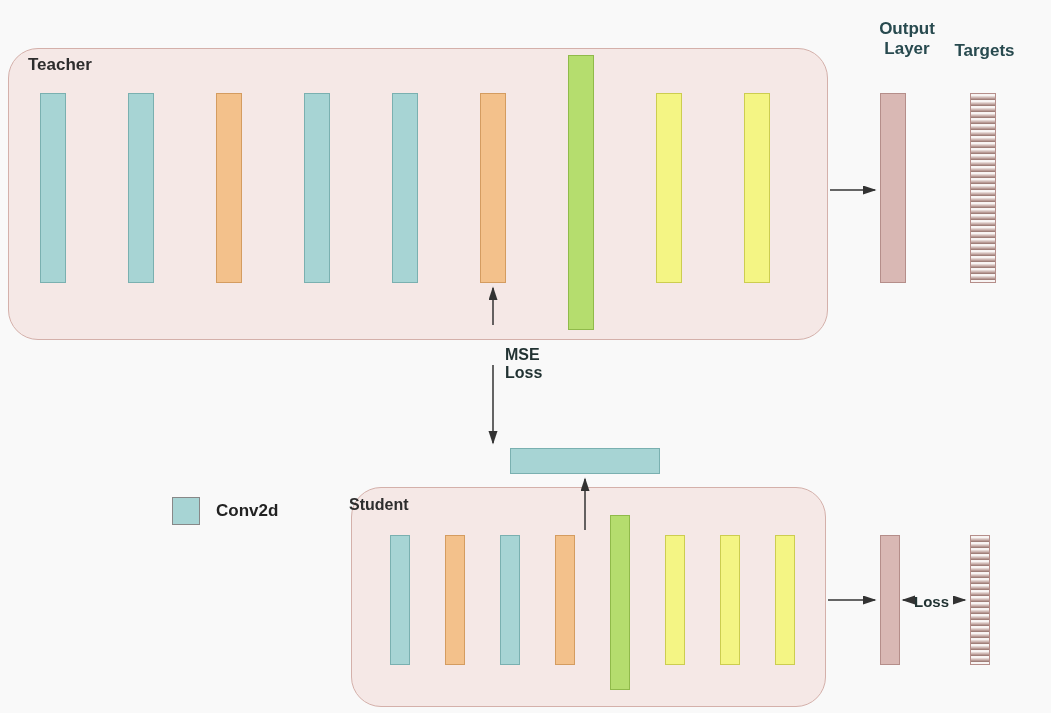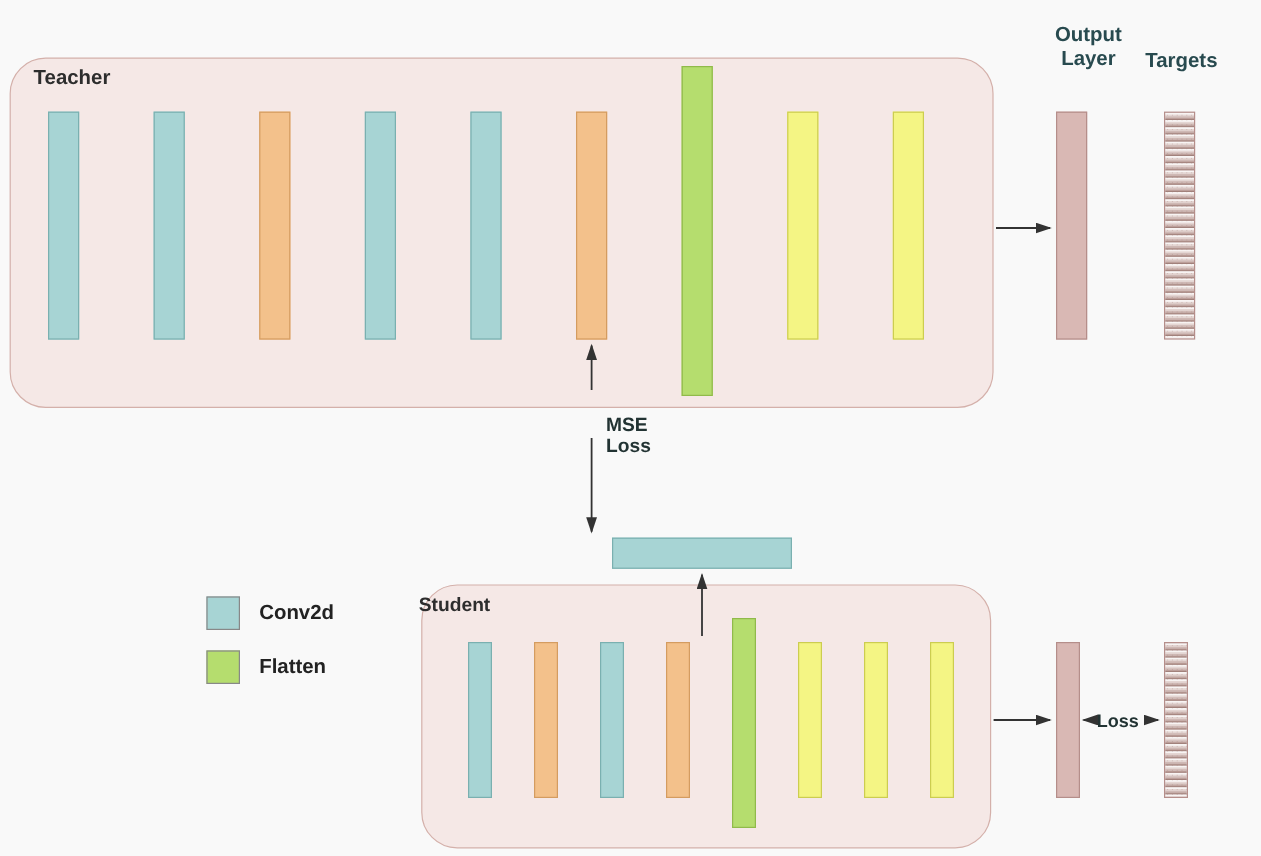--- a/index.html
+++ b/index.html
@@ -181,24 +181,20 @@
 <div class="layer output s-output"></div>
 <div class="targets s-targets"></div>
 
 <div class="loss-label">Loss</div>
 
 <div class="legend">
   <div class="legend-row">
     <div class="legend-swatch conv"></div>
     <div class="legend-text">Conv2d</div>
   </div>
-  <div class="legend-row">
-    <div class="legend-swatch flatten"></div>
-    <div class="legend-text">Flatten</div>
-  </div>
 </div>
 
 <svg class="arrows">
   <defs>
     <marker id="ah" markerWidth="10" markerHeight="10" refX="8" refY="3" orient="auto">
       <path d="M0,0 L9,3 L0,6 Z" fill="#333"></path>
     </marker>
   </defs>
 
   <line x1="830" y1="190" x2="875" y2="190" stroke="#333" stroke-width="1.5" marker-end="url(#ah)"></line>

